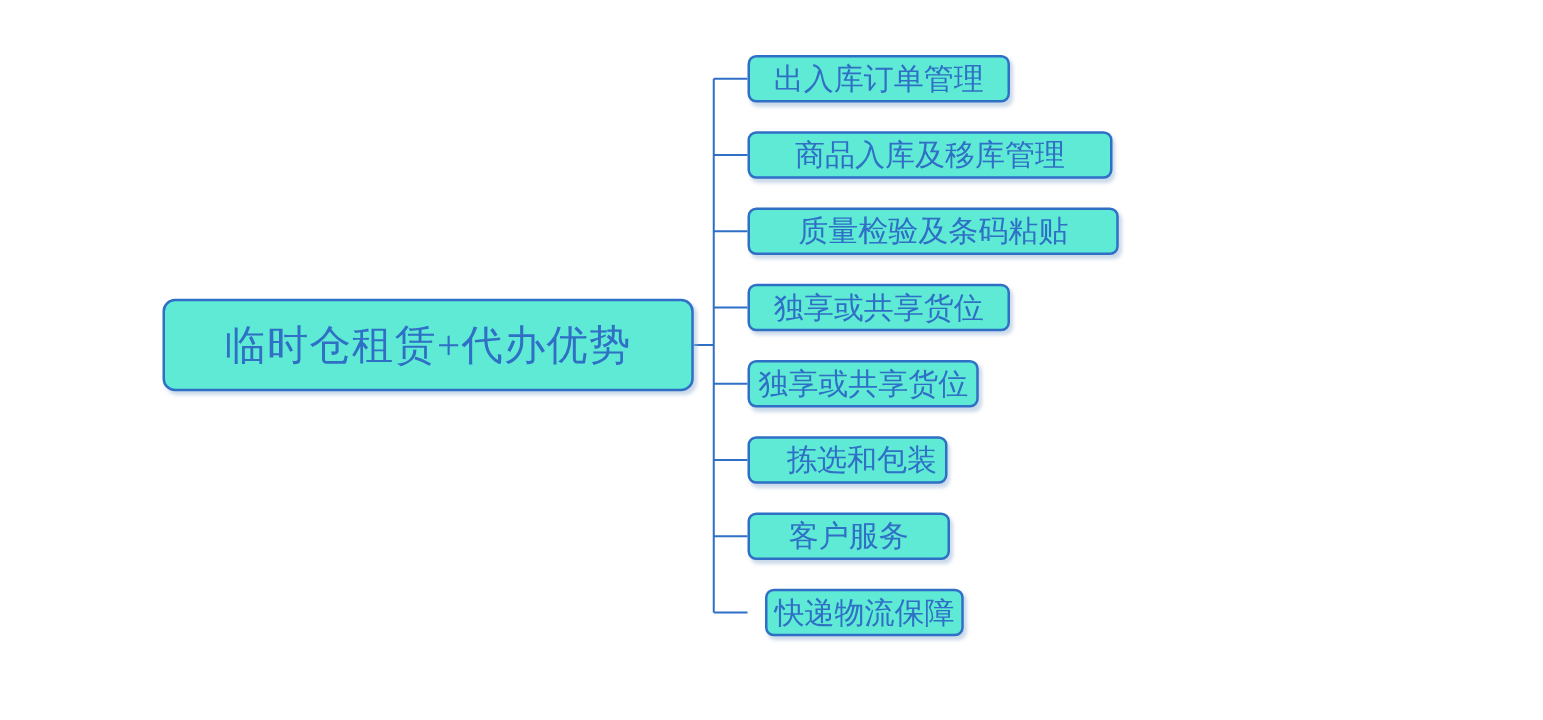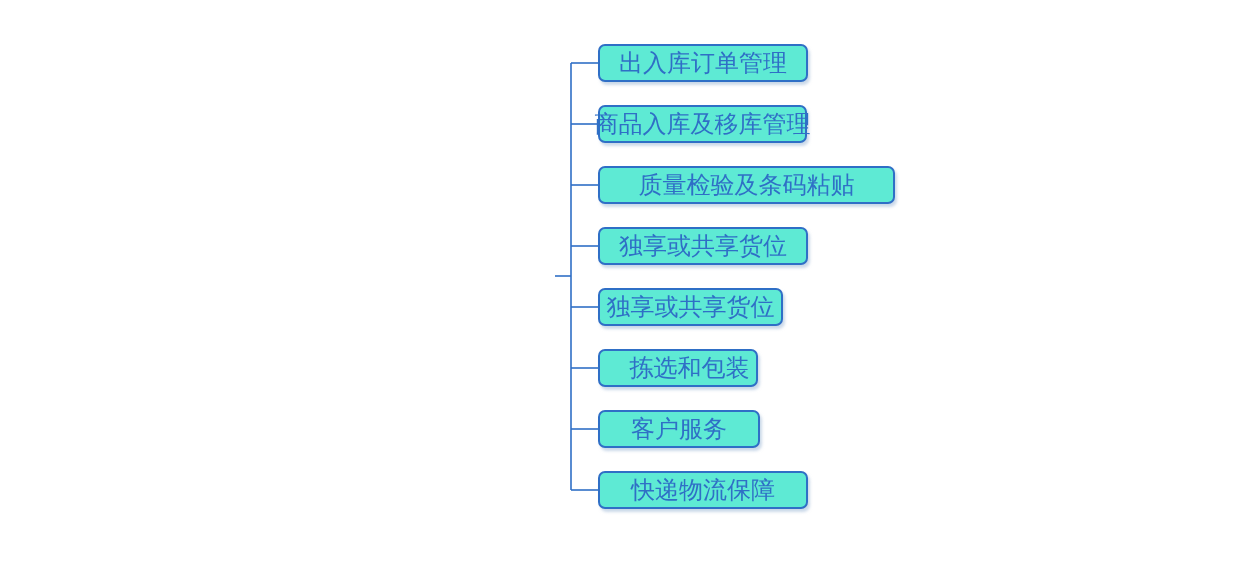--- a/index.html
+++ b/index.html
@@ -60,23 +60,24 @@
       <path d="M 571 124 L 598 124"></path>
       <path d="M 571 185 L 598 185"></path>
       <path d="M 571 246 L 598 246"></path>
       <path d="M 571 307 L 598 307"></path>
       <path d="M 571 368 L 598 368"></path>
       <path d="M 571 429 L 598 429"></path>
       <path d="M 571 490 L 598 490"></path>
       <path d="M 571 63 L 571 490"></path>
       <path d="M 555 276 L 571 276"></path>
     </svg>
+  <div class="node root-node" id="root-node" style="left: 130px; top: 239px; width: 425px; height: 74px;">临时仓租赁+代办优势</div>
   <div id="children">
       <div class="node child-node" style="left: 598px; top: 44px; width: 210px; height: 38px;">出入库订单管理</div>
-      <div class="node child-node" style="left: 598px; top: 105px; width: 209px; height: 38px;">商品入库及移库管理</div>
+      <div class="node child-node" style="left: 598px; top: 105px; width: 292px; height: 38px;">商品入库及移库管理</div>
       <div class="node child-node" style="left: 598px; top: 166px; width: 297px; height: 38px;">质量检验及条码粘贴</div>
       <div class="node child-node" style="left: 598px; top: 227px; width: 210px; height: 38px;">独享或共享货位</div>
       <div class="node child-node" style="left: 598px; top: 288px; width: 185px; height: 38px;">独享或共享货位</div>
       <div class="node child-node" style="left: 598px; top: 349px; width: 160px; height: 38px; padding-left: 23px;">拣选和包装</div>
       <div class="node child-node" style="left: 598px; top: 410px; width: 162px; height: 38px;">客户服务</div>
-      <div class="node child-node" style="left: 598px; top: 471px; width: 210px; height: 38px;">快递物流保障</div>
+      <div class="node child-node" style="left: 612px; top: 471px; width: 159px; height: 38px;">快递物流保障</div>
     </div>
 </div>
 
 </body></html>

